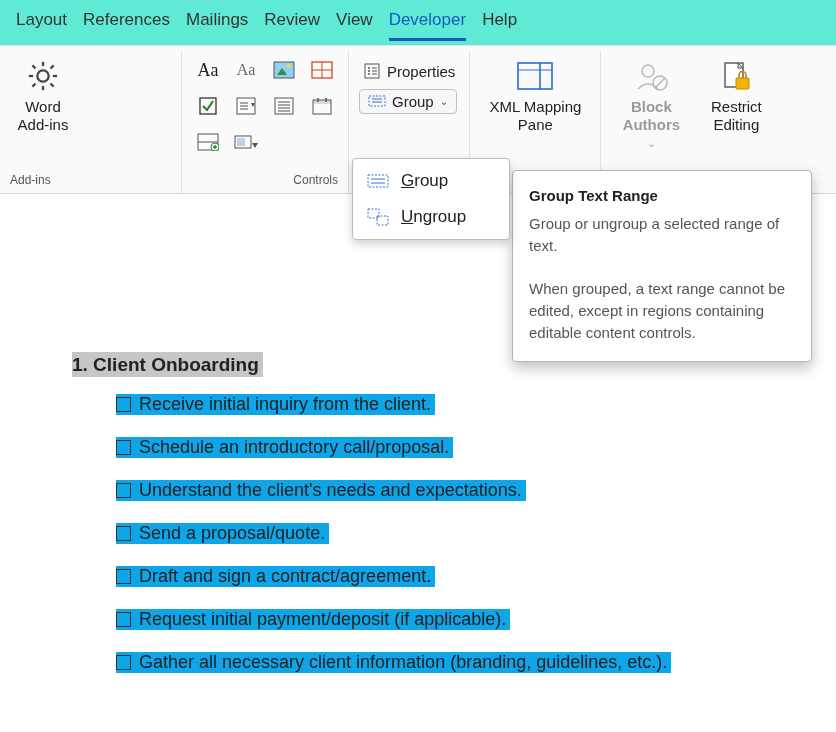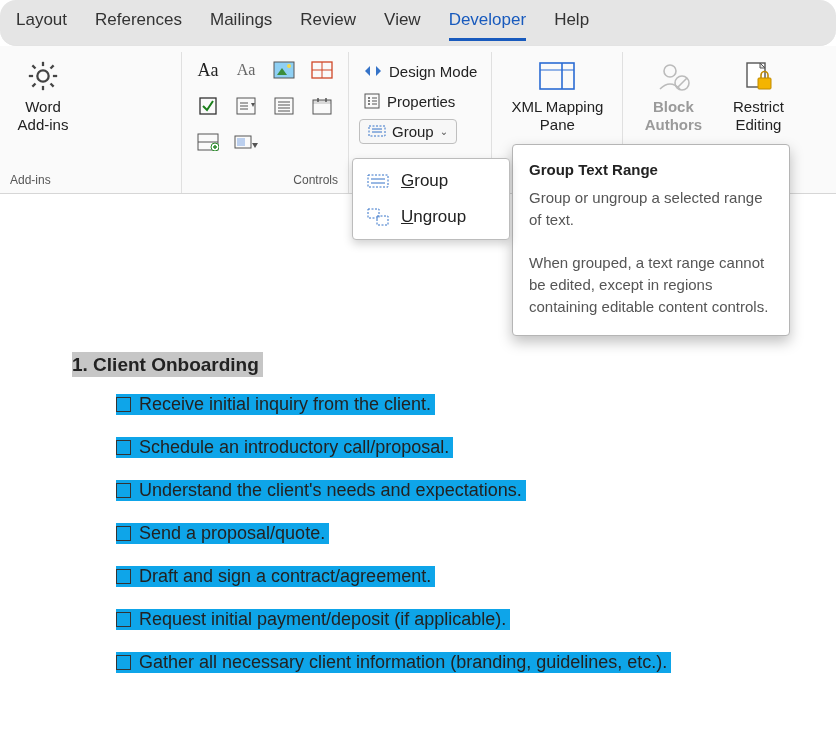--- a/index.html
+++ b/index.html
@@ -8,26 +8,25 @@
     background: #ffffff;
     width: 836px;
     height: 732px;
     overflow: hidden;
     font-size: 14px;
     color: #222;
   }
   
   .tab-strip {
     display: flex;
-    gap: 28px;
+    gap: 16px;
     padding: 8px 16px 4px 16px;
-    background: #e5e5e5;
+    background: #5eead4;
     border-bottom: 1px solid #e3e3e3;
     font-size: 17px;
-    border-radius: 16px;
   }
   .tab-item {
     padding: 2px 0 8px 0;
     cursor: pointer;
     color: #333;
   }
   .tab-item.active {
     color: #185abd;
     border-bottom: 3px solid #185abd;
     font-weight: 400;
@@ -112,23 +111,23 @@
   .dropdown-item {
     display:flex; align-items:center; gap:12px;
     padding:8px 14px;
     font-size:17px;
     cursor:pointer;
   }
   .dropdown-item .u { text-decoration: underline; }
   
   .tooltip-box {
     position:absolute;
-    top:144px;
+    top:170px;
     left:512px;
-    width:278px;
+    width:300px;
     background:#fff;
     border:1px solid #b5b5b5;
     border-radius:4px;
     box-shadow:0 6px 14px rgba(0,0,0,.25);
     padding:14px 16px 18px 16px;
     font-size:15px;
     color:#555;
     line-height:1.45;
     z-index:9;
   }
@@ -283,29 +282,20 @@
         <div class="icon-cell"></div>
       </div>
     </div>
     <div class="group-label" style="text-align:right;">Controls</div>
   </div>
 
   <div class="ribbon-group group-split" style="border-right:1px solid #e0e0e0;">
     <div class="stack">
       <div class="mini-row">
         <span>
-            <svg width="20" height="18">
-              <polygon points="2,9 7,4 7,14" fill="#3573c8"></polygon>
-              <polygon points="18,9 13,4 13,14" fill="#3573c8"></polygon>
-            </svg>
-          </span>
-        <span>Design Mode</span>
-      </div>
-      <div class="mini-row">
-        <span>
             <svg width="18" height="18">
               <rect x="2" y="2" width="14" height="14" fill="none" stroke="#555"></rect>
               <circle cx="6" cy="6" r="1" fill="#555"></circle>
               <circle cx="6" cy="9" r="1" fill="#555"></circle>
               <circle cx="6" cy="12" r="1" fill="#555"></circle>
               <line x1="9" y1="6" x2="14" y2="6" stroke="#555"></line>
               <line x1="9" y1="9" x2="14" y2="9" stroke="#555"></line>
               <line x1="9" y1="12" x2="14" y2="12" stroke="#555"></line>
             </svg>
           </span>

